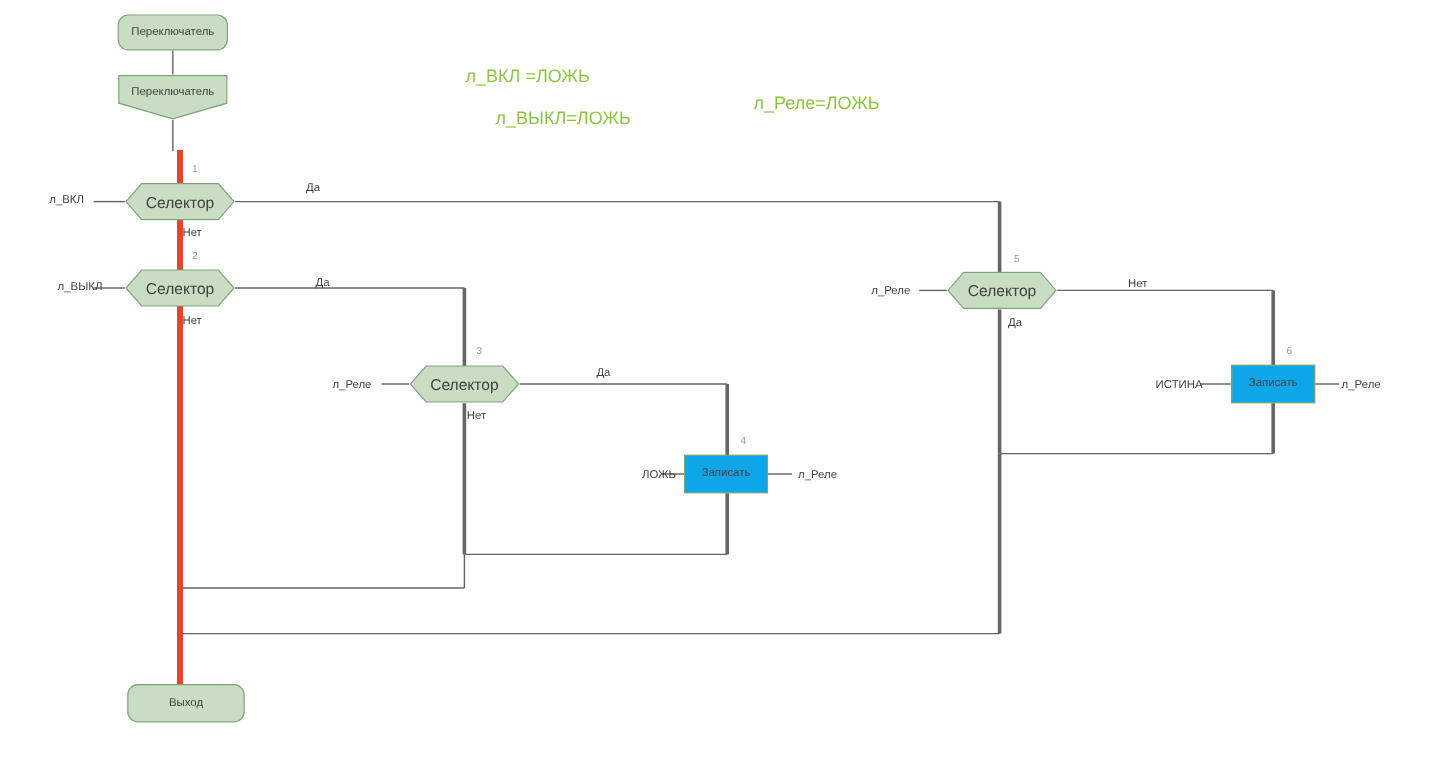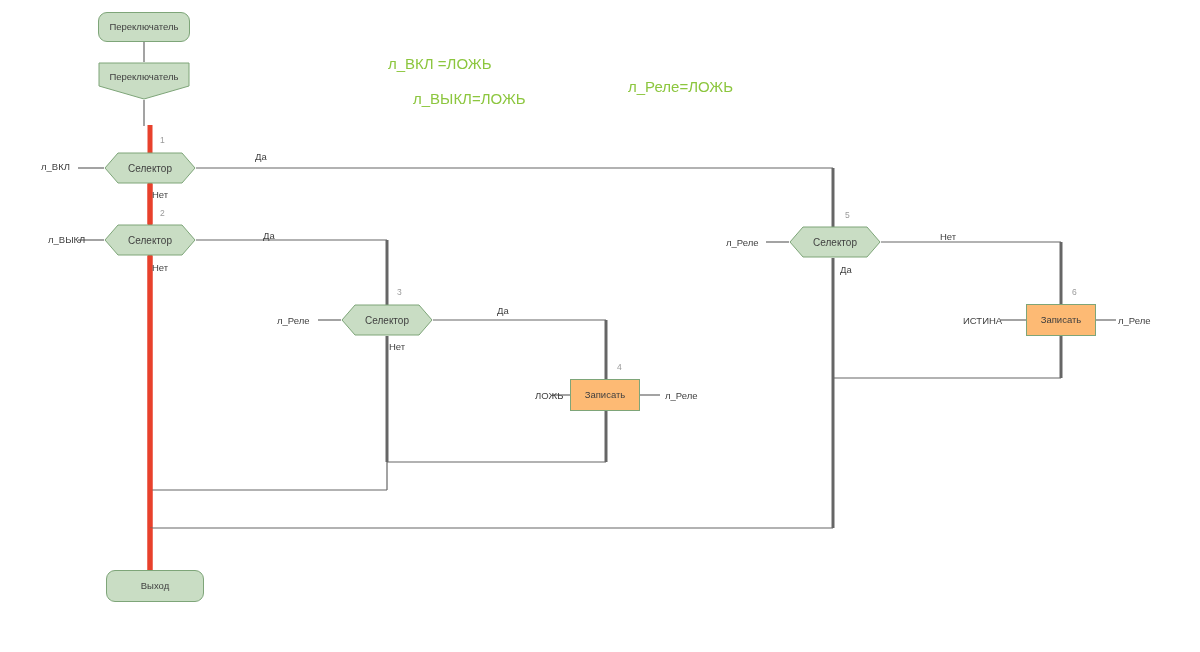--- a/index.html
+++ b/index.html
@@ -48,26 +48,26 @@
   .hexbox {
     position: absolute;
   }
   .hexbox .label {
     position: absolute;
     left: 0; top: 0;
     width: 100%; height: 100%;
     display: flex;
     align-items: center;
     justify-content: center;
-    font-size: 10px;
+    font-size: 13px;
     color: #3f3f3f;
   }
   
   .act {
-    background: #fdba74;
+    background: #0ea5e9;
     border: 1px solid #7ea579;
   }
   .txt {
     position: absolute;
     font-size: 9.5px;
     color: #3f3f3f;
     white-space: nowrap;
   }
   .txt.num {
     font-size: 8.5px;

